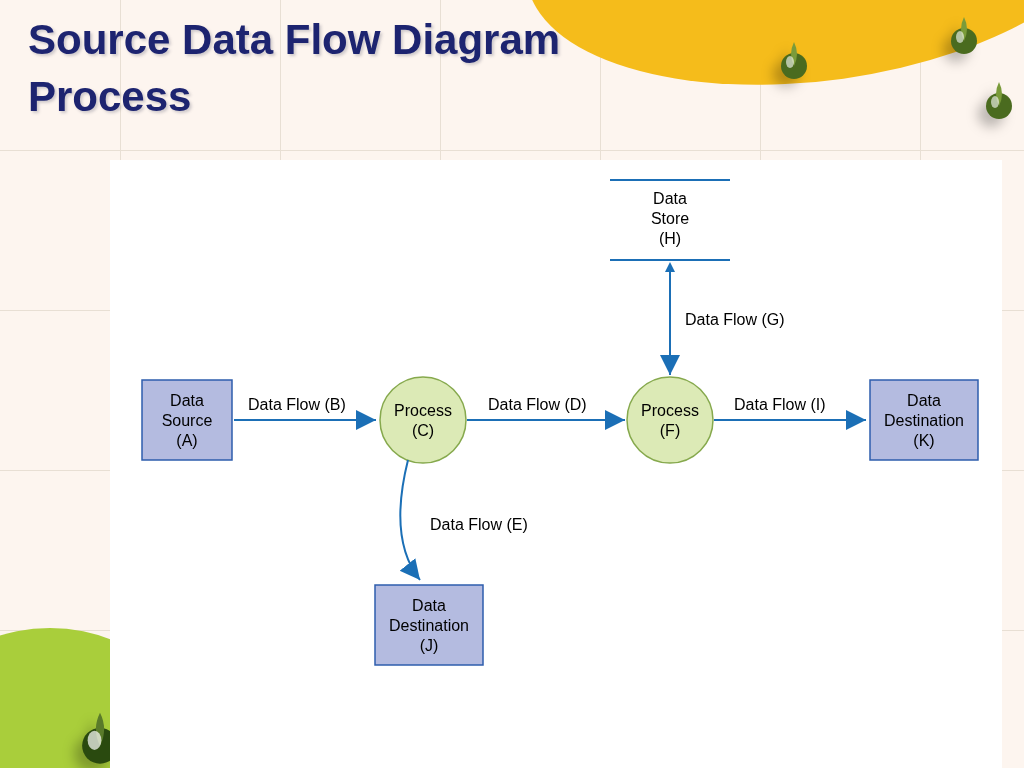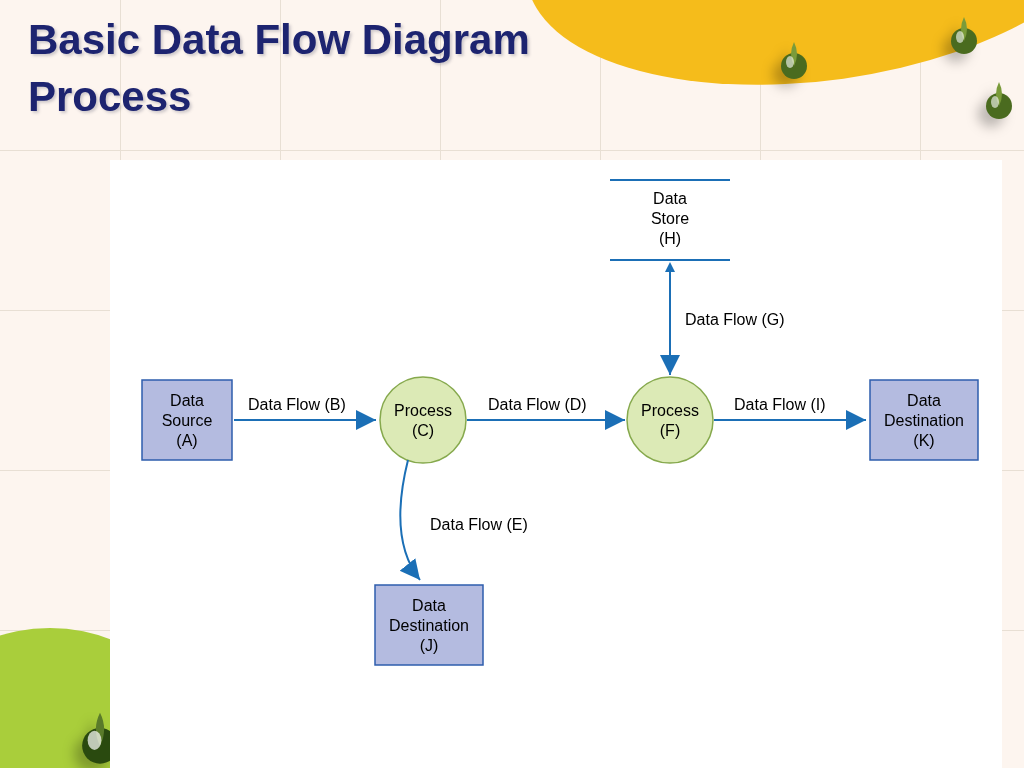--- a/index.html
+++ b/index.html
@@ -105,21 +105,21 @@
   <path d="M14 2 Q8 14 14 26 Q20 14 14 2" fill="#7a9b3a"></path>
   <ellipse cx="10" cy="22" rx="4" ry="6" fill="rgba(255,255,255,0.6)"></ellipse>
 </svg>
 <svg class="droplet" style="left:80px; top:710px; width:40px; height:55px;" viewBox="0 0 28 40">
   <ellipse cx="14" cy="26" rx="13" ry="13" fill="#2a4a0f"></ellipse>
   <path d="M14 2 Q8 14 14 26 Q20 14 14 2" fill="#5a7b2a"></path>
   <ellipse cx="10" cy="22" rx="5" ry="7" fill="rgba(255,255,255,0.7)"></ellipse>
 </svg>
 
 <div class="title">
-  <div>Basic Data Flow Diagram</div>
+  <div>Source Data Flow Diagram</div>
   <div>Process</div>
 </div>
 
 <div class="canvas">
   <svg viewBox="0 0 892 570">
     <defs>
       <marker id="arrow" markerWidth="12" markerHeight="12" refX="10" refY="5" orient="auto">
         <path d="M0,0 L10,5 L0,10 Z" fill="#1b6fb6"></path>
       </marker>
       <marker id="arrow2" markerWidth="12" markerHeight="12" refX="10" refY="5" orient="auto">

